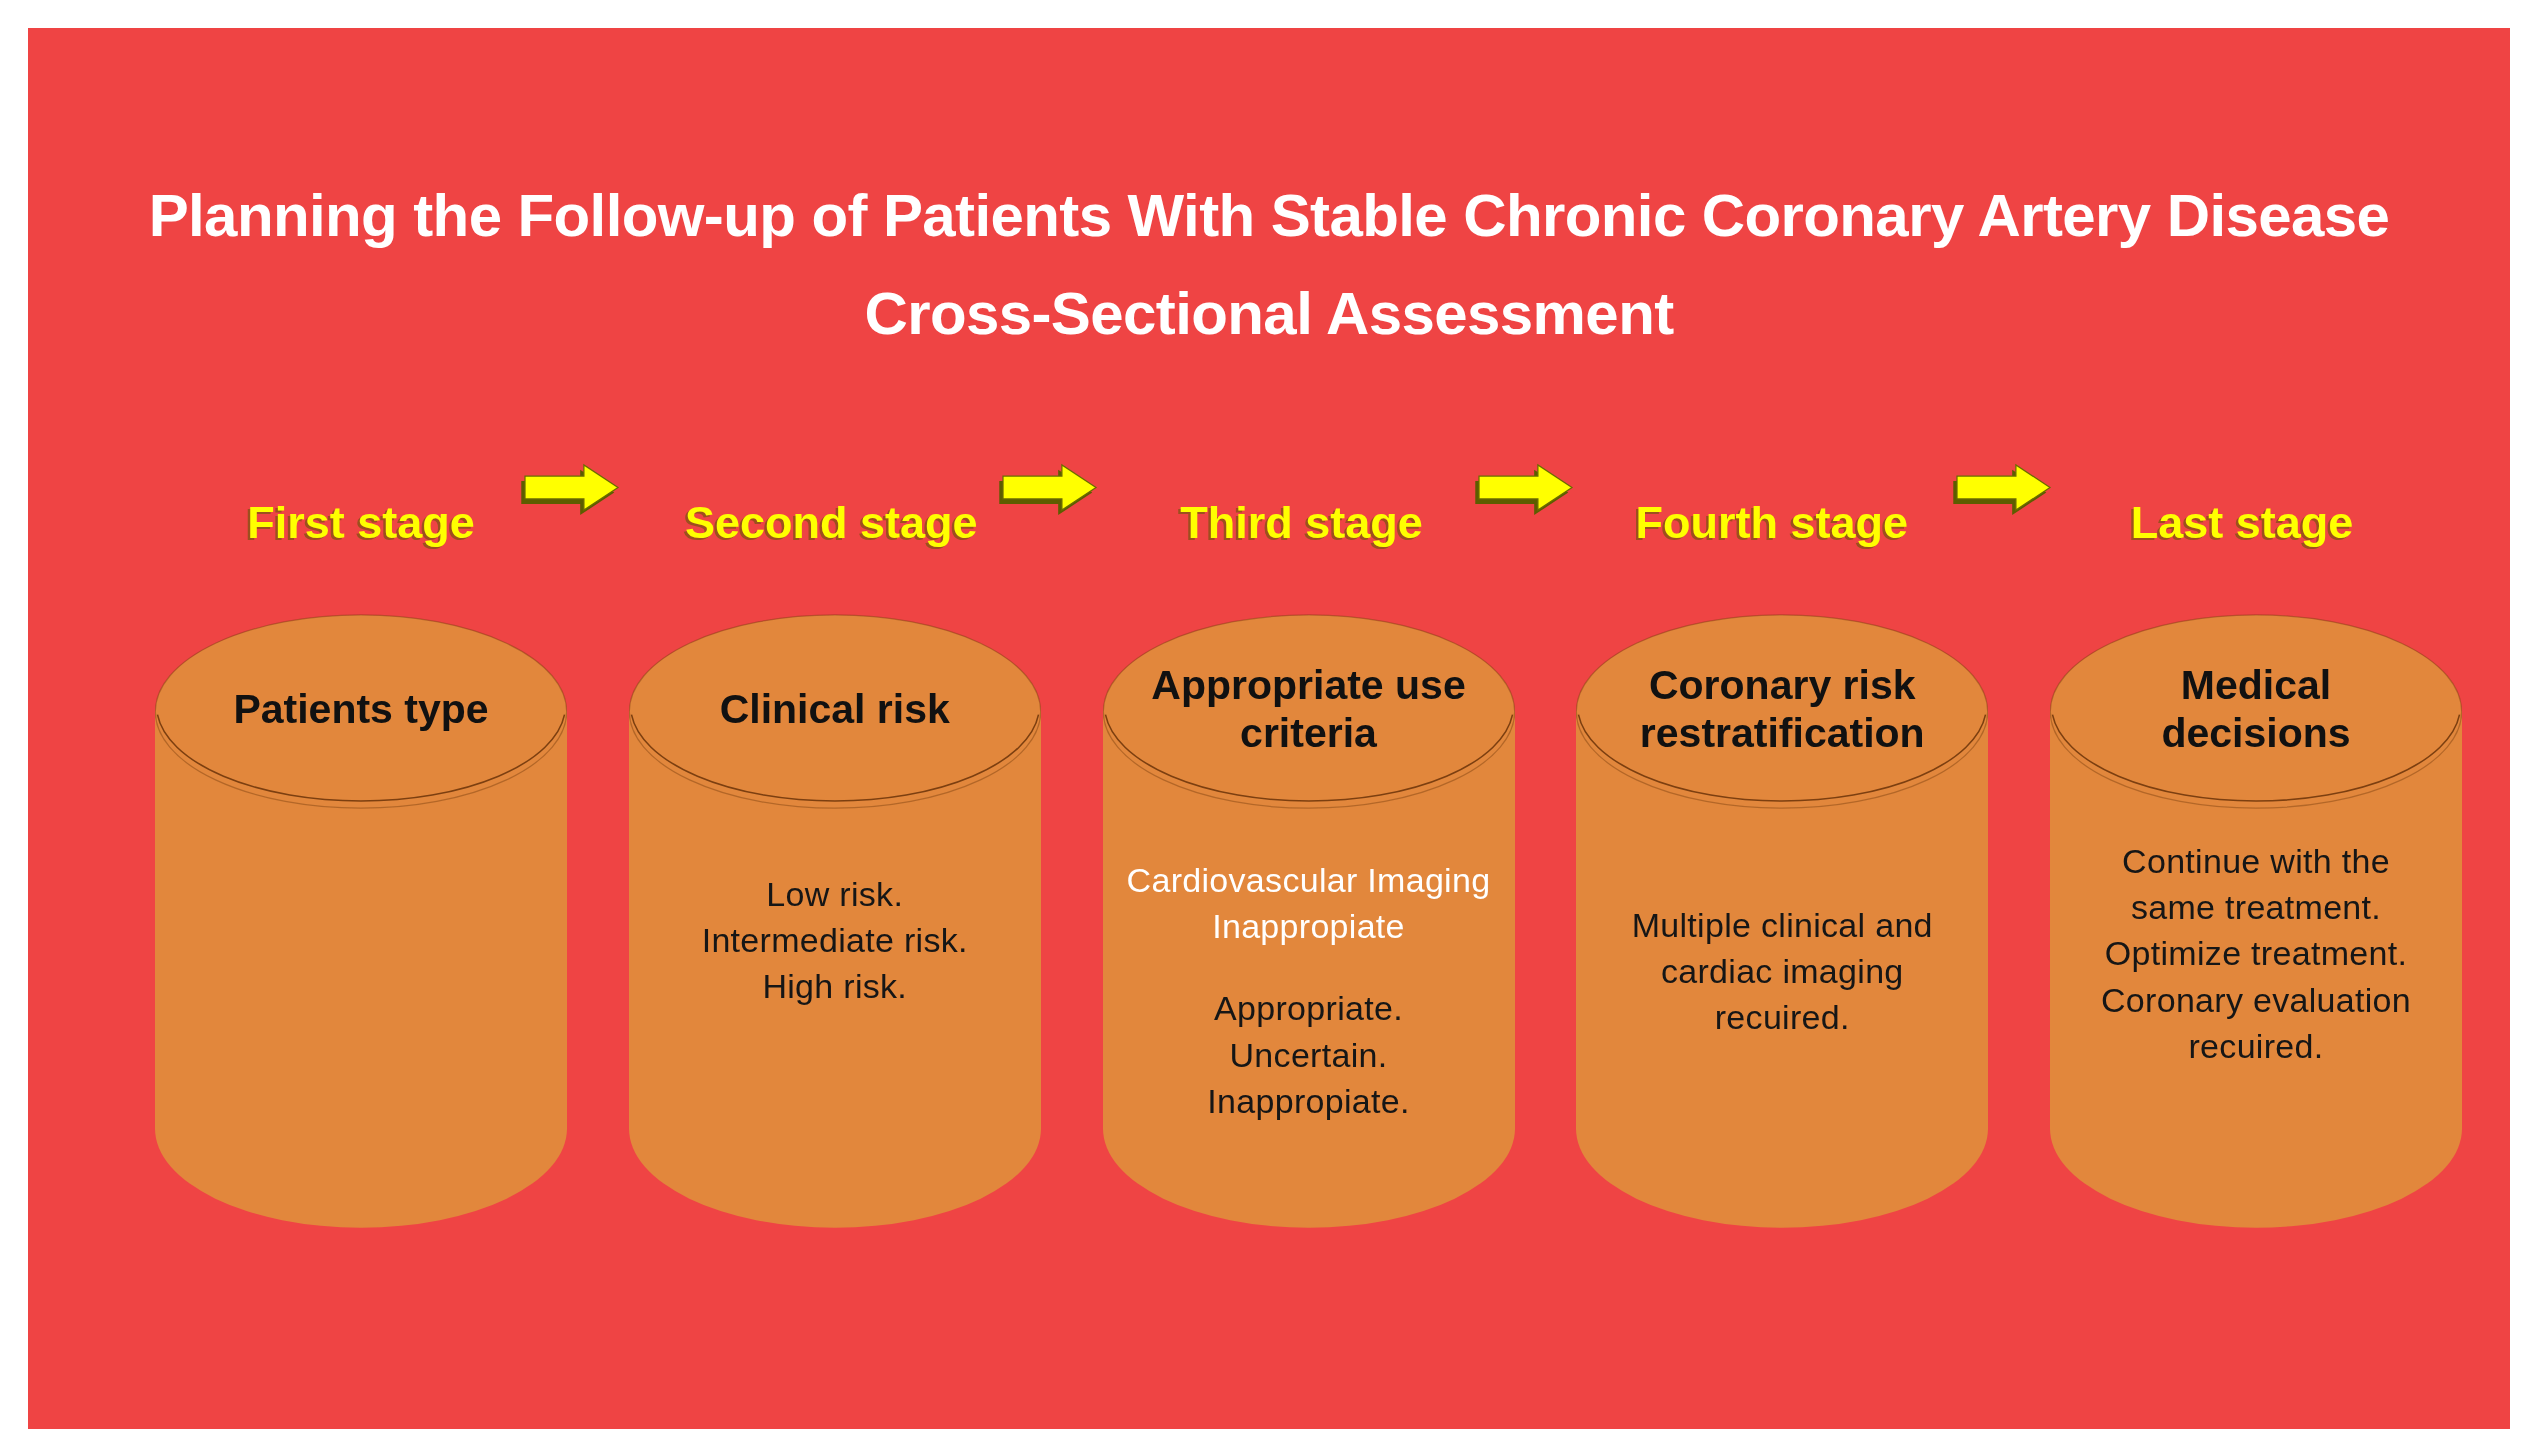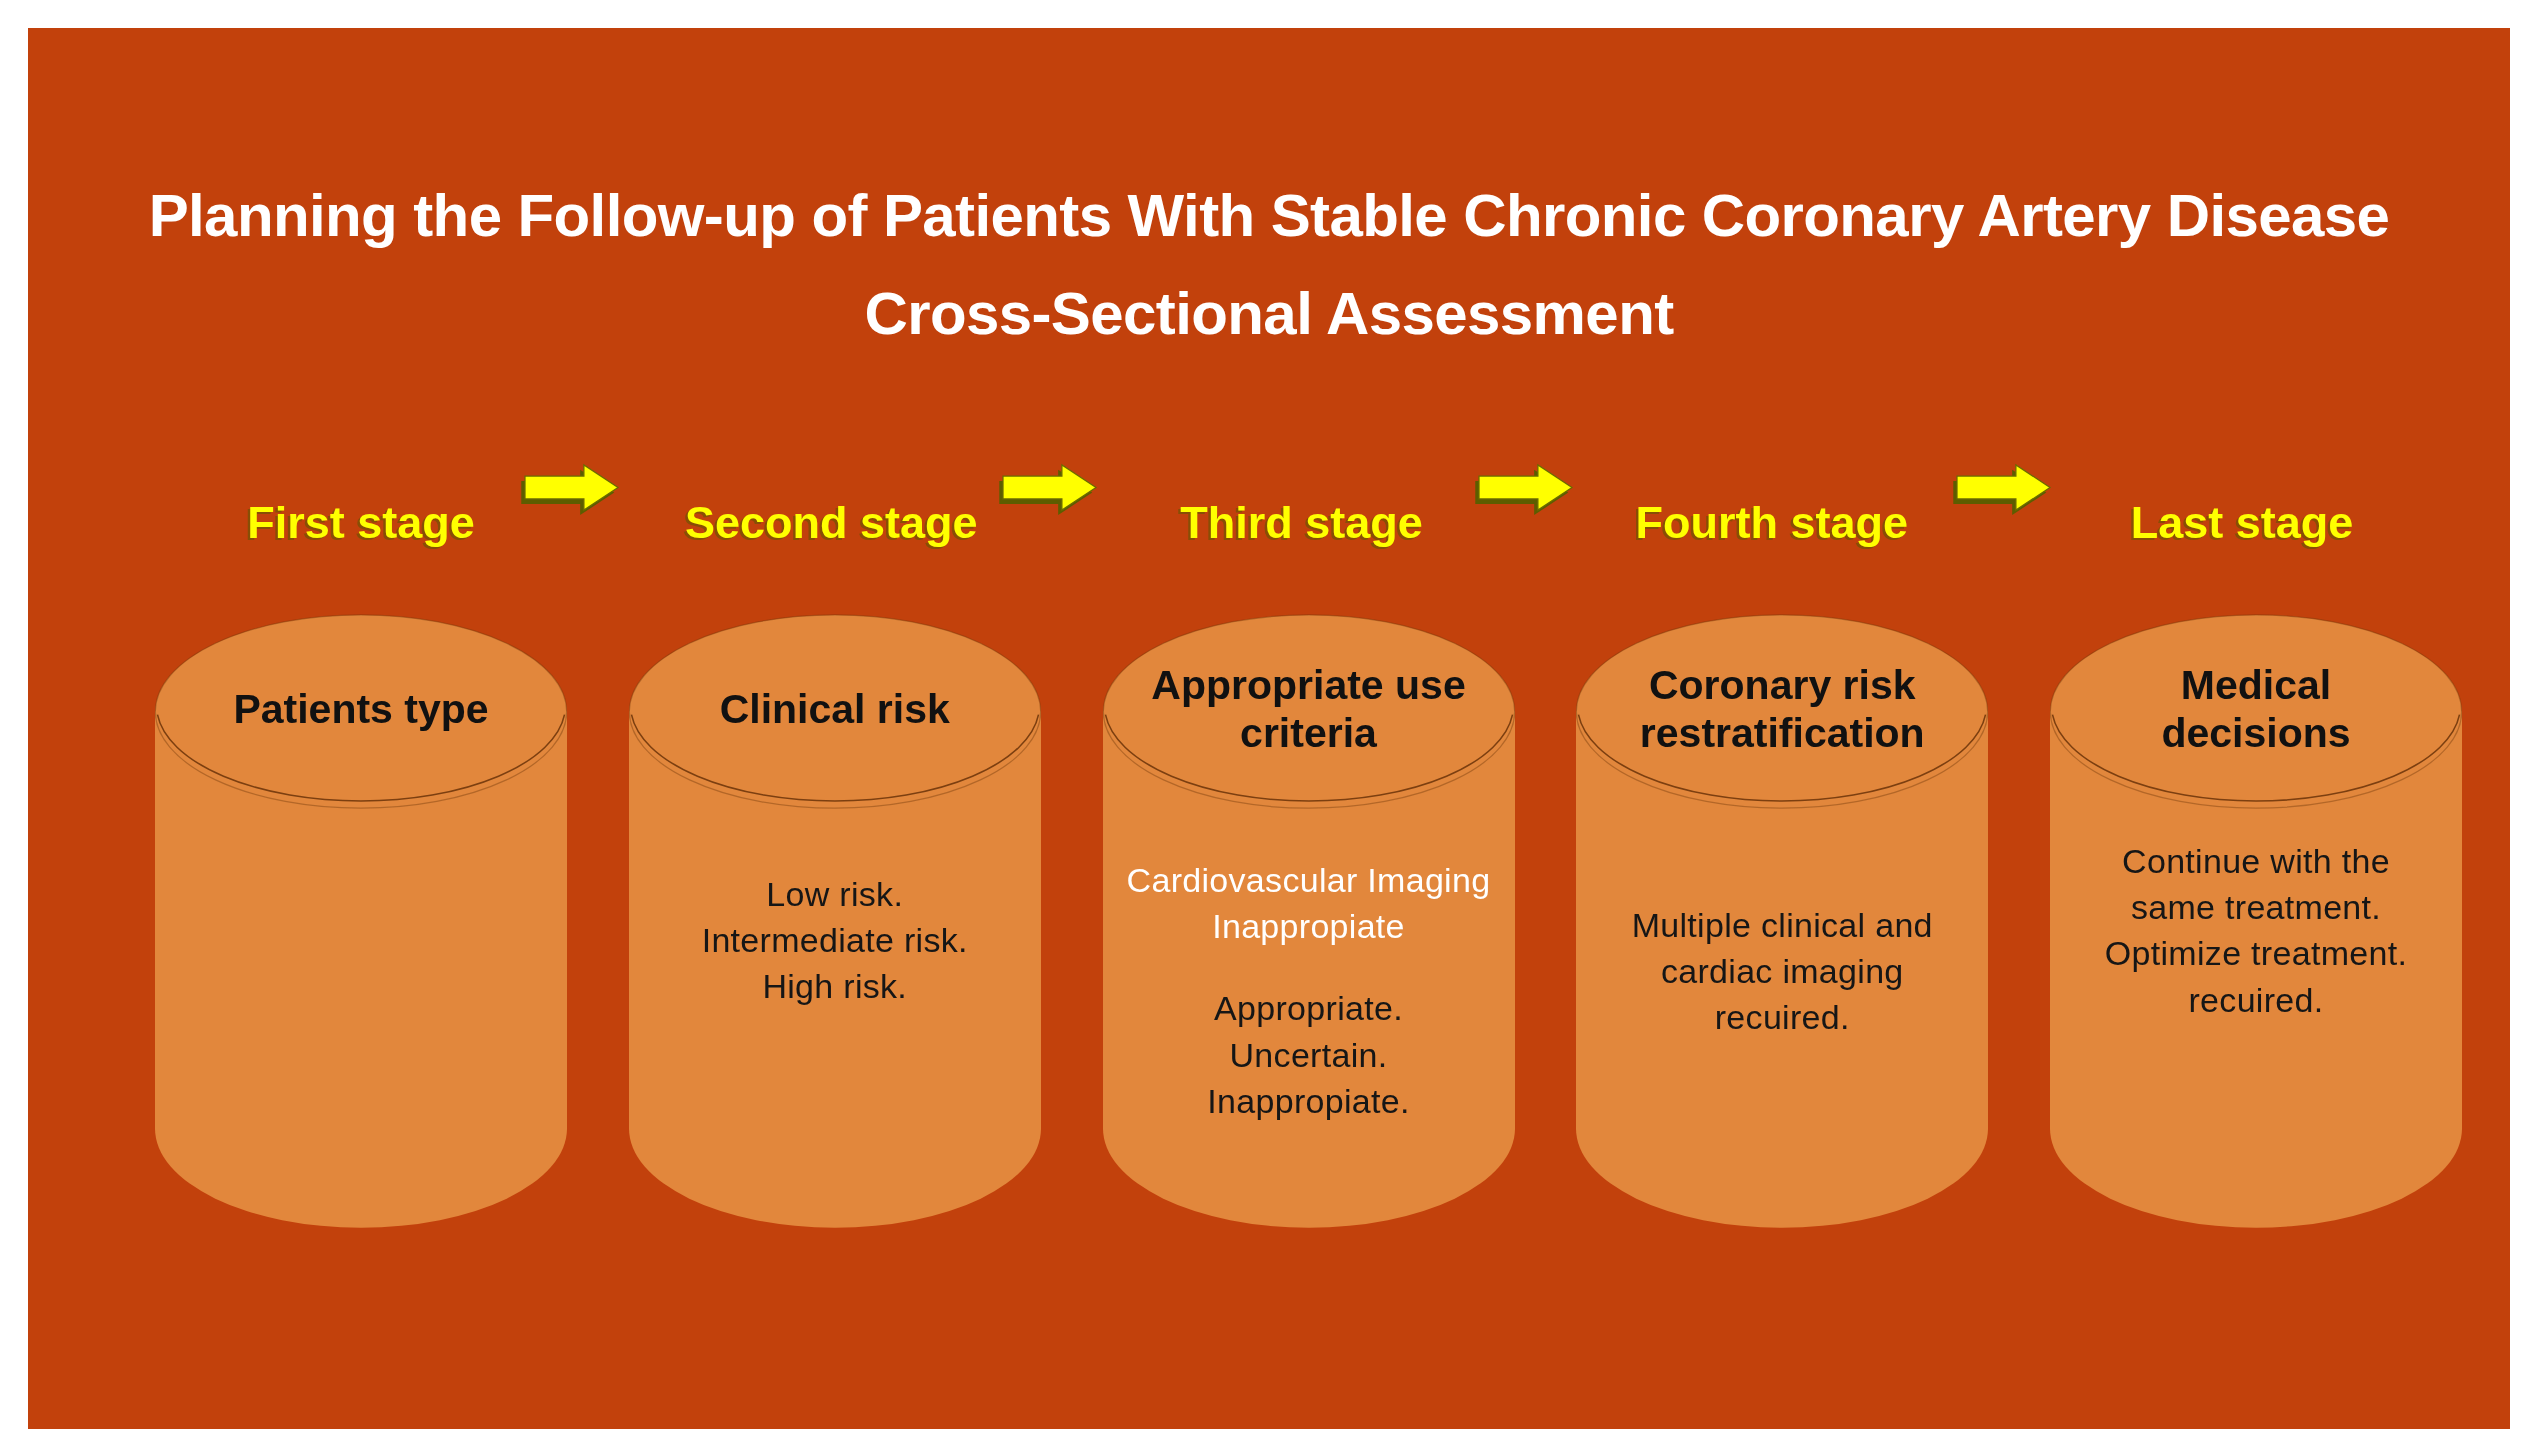--- a/index.html
+++ b/index.html
@@ -6,21 +6,21 @@
   body{
     width:2538px;height:1456px;
     background:#ffffff;
     font-family:"Liberation Sans", sans-serif;
     position:relative;
     overflow:hidden;
   }
   .canvas{
     position:absolute;
     left:28px; top:28px; right:28px; bottom:27px;
-    background:#c2410c;
+    background:#ef4444;
   }
   
   .title{
     position:absolute; top:158px; left:0; right:0;
     text-align:center; color:#ffffff;
   }
   .title-line{
     font-size:60px; font-weight:bold; letter-spacing:-0.6px;
     line-height:1.0;
   }
@@ -176,18 +176,19 @@
         <svg class="shape" viewBox="0 0 665 990">
           <path d="M0,157 L0,830 A332.5,160 0 0 0 665,830 L665,157 Z" fill="#E2873C"></path>
           <ellipse cx="332.5" cy="157" rx="332" ry="156" fill="#E2873C" stroke="rgba(110,55,10,0.4)" stroke-width="2"></ellipse>
           <path d="M4,162 A330,154 0 0 0 661,162" fill="none" stroke="#7C3F10" stroke-width="2.5"></path>
         </svg>
         <div class="cyl-heading">Medical decisions</div>
         <div class="cyl-body">
           <div class="line">Continue with the</div>
           <div class="line">same treatment.</div>
           <div class="line">Optimize treatment.</div>
+          <div class="line">Coronary evaluation</div>
           <div class="line">recuired.</div>
         </div>
       </div>
     </div>
 </div>
 
 
 </body></html>

